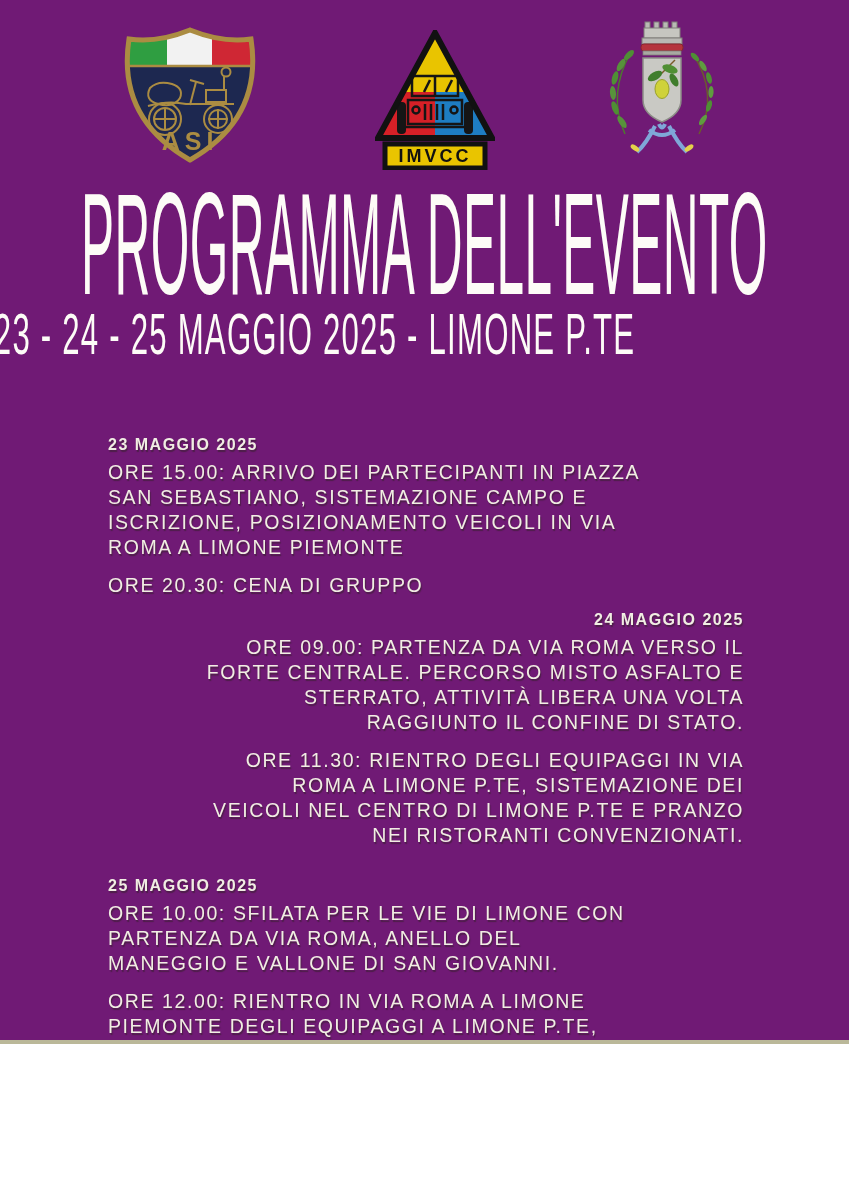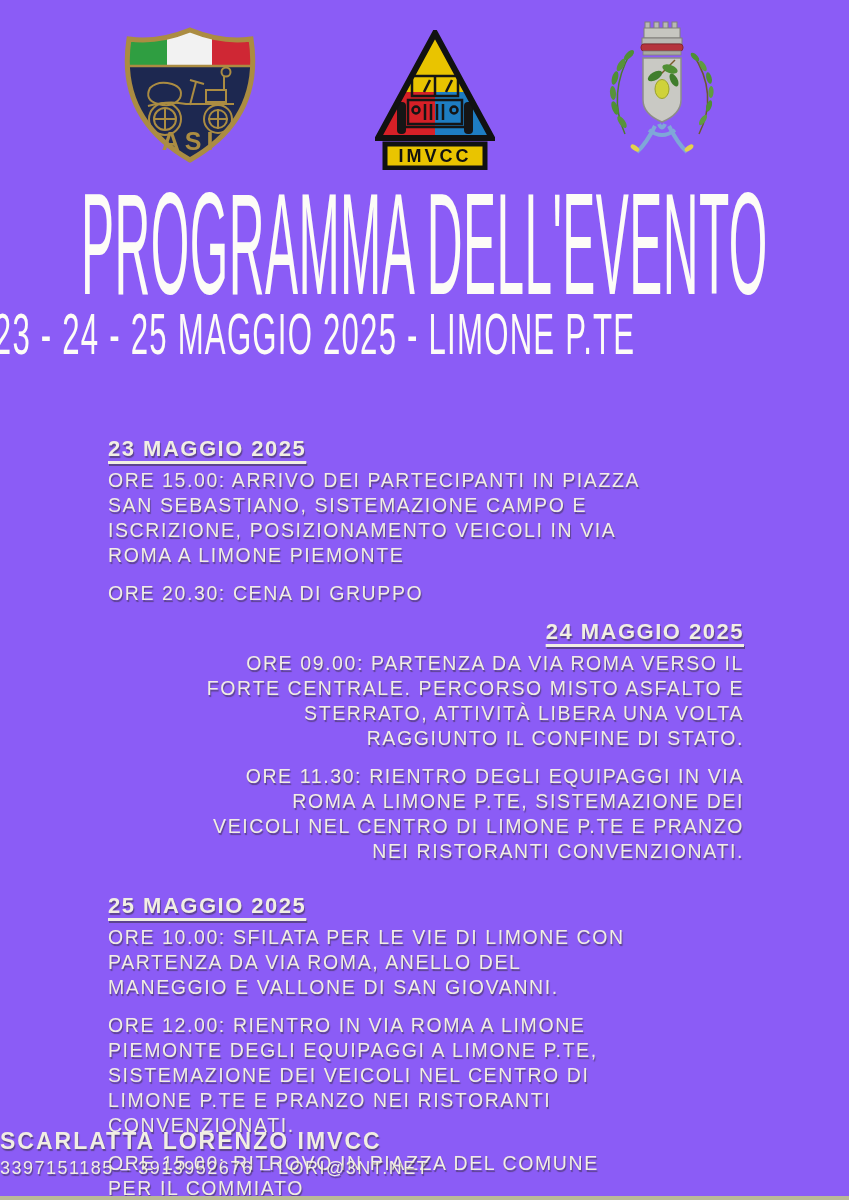--- a/index.html
+++ b/index.html
@@ -1,19 +1,19 @@
 <!DOCTYPE html>
 <html><head>
 <meta charset="utf-8">
 <style>
   html,body{margin:0;padding:0;}
   .poster{
     position:relative;
-    width:849px;height:1200px;
-    background:#8b5cf6;
+    width:849px;height:1044px;
+    background:#701a75;
     overflow:hidden;
     font-family:"Liberation Sans", sans-serif;
     color:#f1eee3;
   }
   
   .logo{position:absolute;}
   .logo-asi{left:120px;top:26px;width:140px;height:140px;}
   .logo-imvcc{left:375px;top:30px;width:120px;height:140px;}
   .logo-crest{left:597px;top:14px;width:130px;height:152px;}
   
@@ -27,22 +27,22 @@
   .event-subtitle{
     margin:0;font-weight:400;font-size:52px;line-height:1;color:#fdfcf7;
     white-space:nowrap;letter-spacing:2px;
     transform:scale(0.60,1.12);transform-origin:center top;
   }
   
   .schedule{position:absolute;left:108px;top:436px;width:636px;}
   .day-section{margin:0;}
   .day-section.align-right{text-align:right;}
   .day-section h3{
-    margin:0 0 6px 0;font-size:22px;font-weight:700;letter-spacing:1.5px;
-    text-decoration:underline;text-decoration-thickness:3px;text-underline-offset:5px;
+    margin:0 0 6px 0;font-size:16px;font-weight:700;letter-spacing:1.5px;
+    text-decoration-thickness:3px;text-underline-offset:5px;
     text-shadow:1px 2px 1px rgba(35,35,20,.45);
   }
   .day-section p{
     margin:0 0 13px 0;font-size:19.5px;line-height:25px;font-weight:400;
     letter-spacing:1.6px;white-space:pre-line;
     text-shadow:1px 2px 1px rgba(35,35,20,.45);
   }
   .sec-gap{height:16px;}
   
   .footer{position:absolute;left:0;top:1128px;width:849px;text-align:left;}

